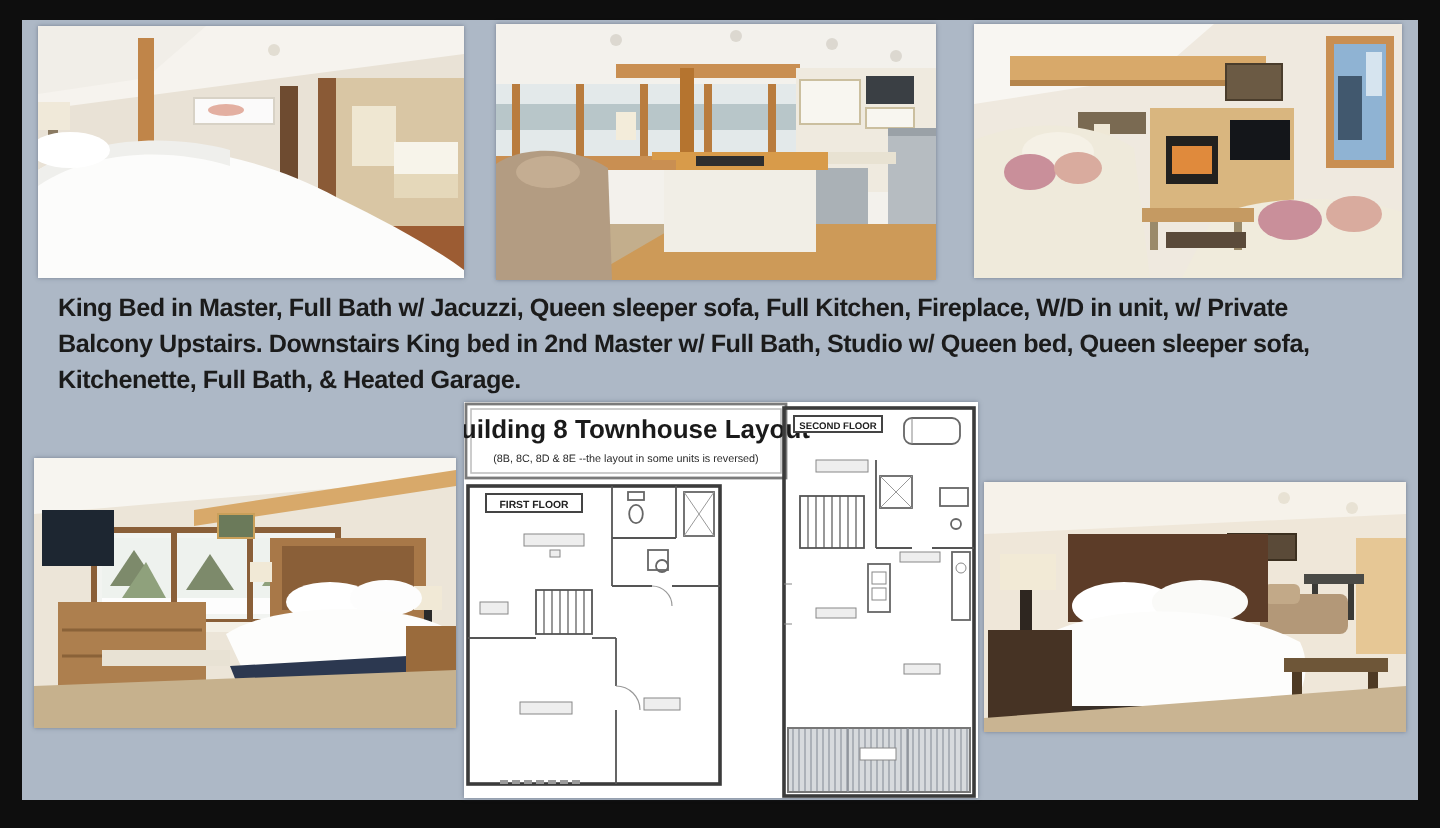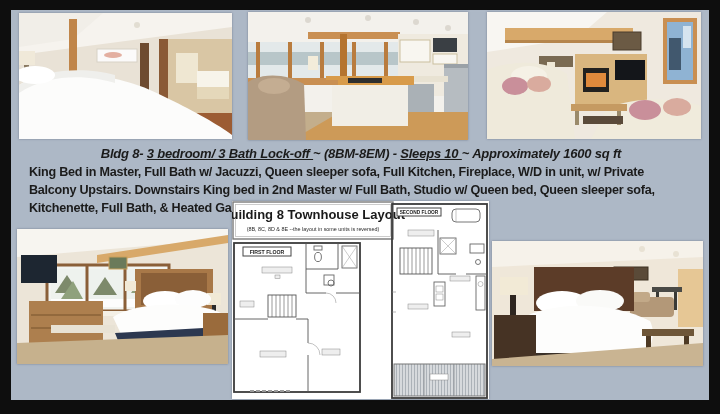--- a/index.html
+++ b/index.html
@@ -112,23 +112,20 @@
       <ellipse cx="158" cy="98" rx="16" ry="10" fill="#c98f9a"></ellipse>
       <ellipse cx="190" cy="95" rx="14" ry="9" fill="#d9ab9e"></ellipse>
       <rect x="84" y="92" width="56" height="7" fill="#c59a62"></rect>
       <rect x="88" y="99" width="4" height="14" fill="#9a8a6a"></rect>
           <rect x="130" y="99" width="4" height="14" fill="#9a8a6a"></rect>
       <rect x="96" y="104" width="40" height="8" fill="#5a4a3a"></rect>
     </svg>
   </div>
 
   <div class="textblock">
-    <div class="headline">
-      <span>Bldg 8- </span><span class="u">3 bedroom/ 3 Bath Lock-off </span><span>~ (8BM-8EM) - </span><span class="u">Sleeps 10 </span><span> ~ Approximately 1600 sq ft</span>
-    </div>
     <div class="description">King Bed in Master, Full Bath w/ Jacuzzi, Queen sleeper sofa, Full Kitchen, Fireplace, W/D in unit, w/ Private Balcony Upstairs. Downstairs King bed in 2nd Master w/ Full Bath, Studio w/ Queen bed, Queen sleeper sofa, Kitchenette, Full Bath, &amp; Heated Garage.</div>
   </div>
 
   <div class="photo" style="left:6px;top:219px;width:211px;height:135px;">
     <svg viewBox="0 0 211 135" preserveAspectRatio="none">
       <rect width="211" height="135" fill="#ece5d8"></rect>
       <polygon points="0,0 211,0 211,10 0,28" fill="#f7f5f0"></polygon>
       <polygon points="80,26 211,6 211,14 80,34" fill="#d8a96a"></polygon>
       <rect x="30" y="36" width="122" height="46" fill="#f2f4f1"></rect>
       <rect x="34" y="40" width="34" height="38" fill="#eef2ee"></rect>

